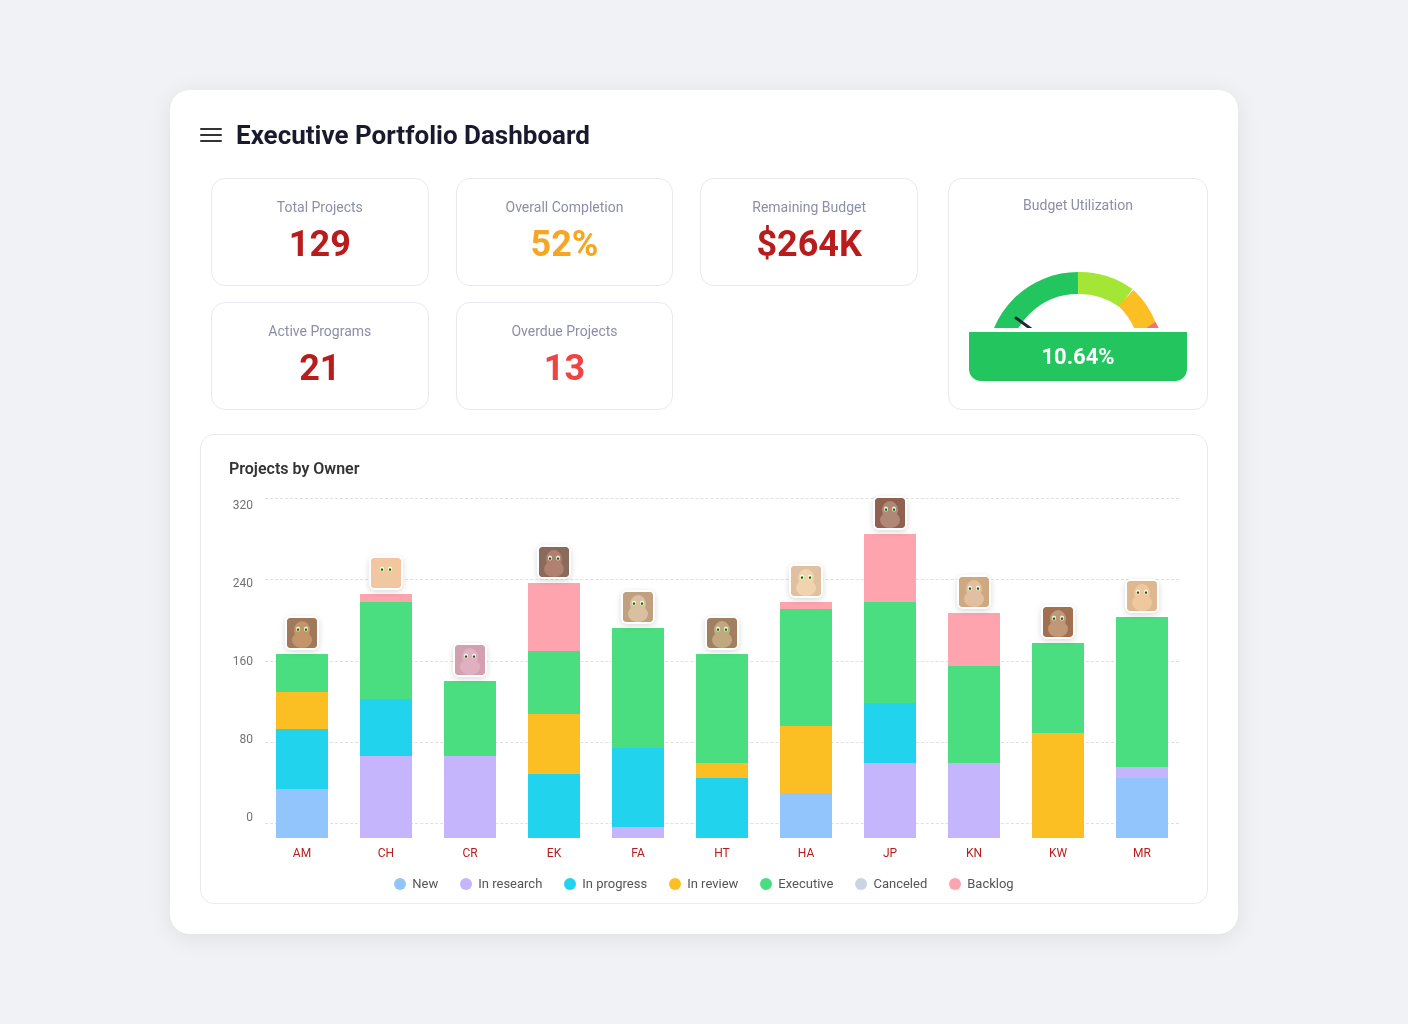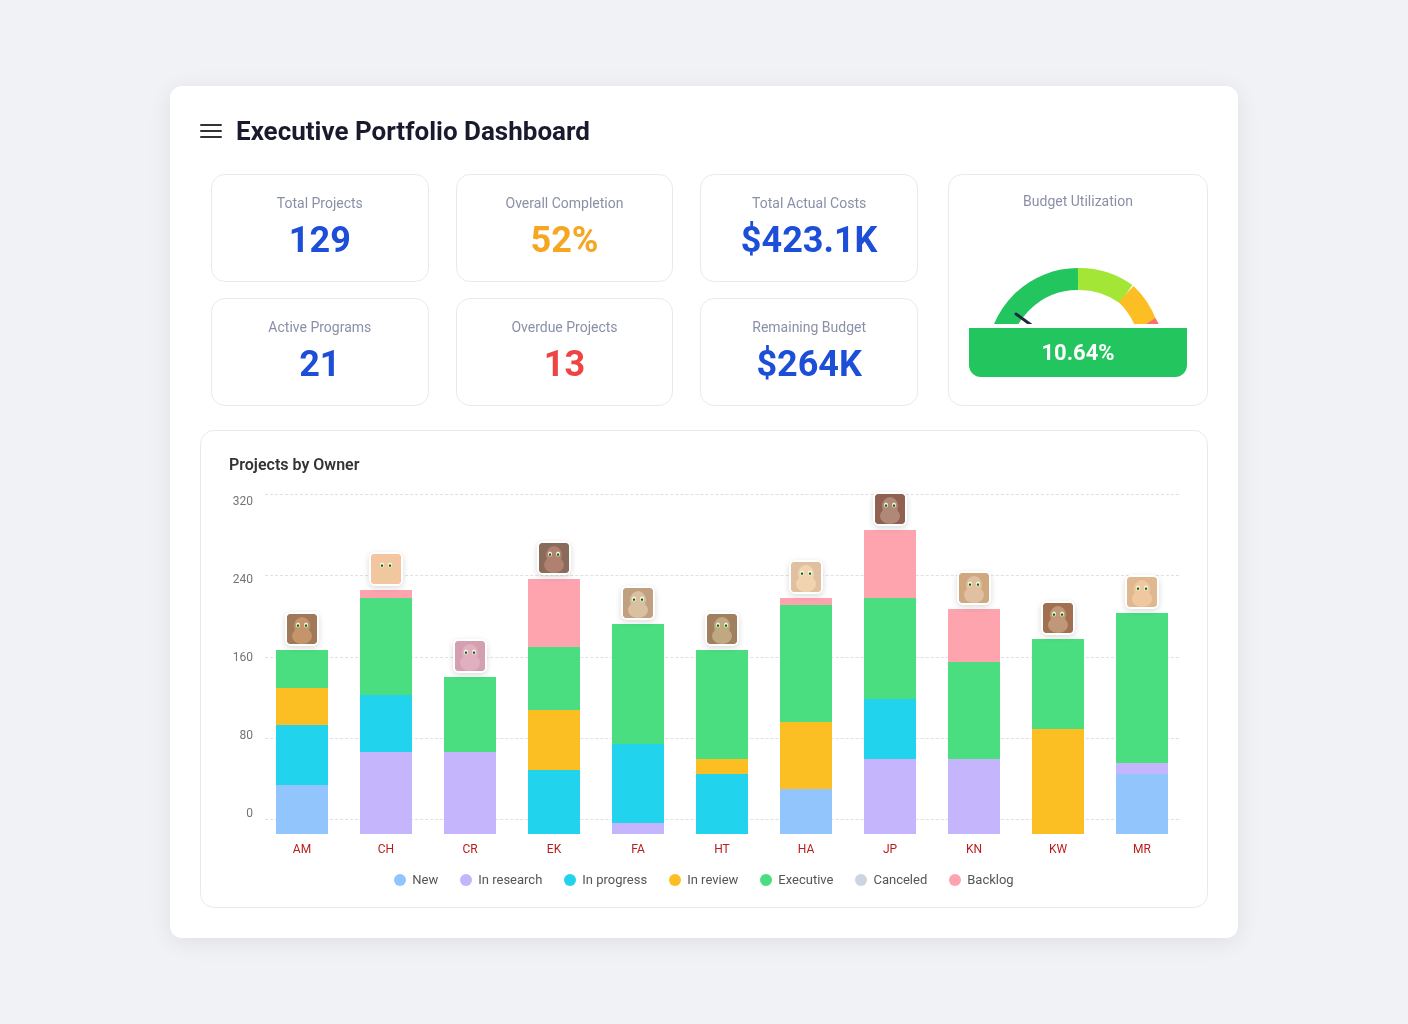--- a/index.html
+++ b/index.html
@@ -7,21 +7,21 @@
       font-family: -apple-system, BlinkMacSystemFont, 'Segoe UI', Roboto, sans-serif;
       background: #f0f2f5;
       display: flex;
       justify-content: center;
       align-items: center;
       min-height: 100vh;
       padding: 20px;
     }
     .dashboard {
       background: #fff;
-      border-radius: 12px;
+      border-radius: 20px;
       padding: 30px;
       width: 1068px;
       max-width: 100%;
       box-shadow: 0 4px 24px rgba(0,0,0,0.08);
     }
     .header {
       display: flex;
       align-items: center;
       gap: 14px;
       margin-bottom: 28px;
@@ -68,21 +68,21 @@
     }
     .kpi-label {
       font-size: 14px;
       color: #8a8fa8;
       margin-bottom: 8px;
       font-weight: 400;
     }
     .kpi-value {
       font-size: 36px;
       font-weight: 700;
-      color: #1d4ed8;
+      color: #b91c1c;
     }
     .kpi-value.orange { color: #f5a623; }
     .kpi-value.red { color: #ef4444; }
     .budget-card {
       background: #fff;
       border: 1.5px solid #e8eaf0;
       border-radius: 14px;
       padding: 18px 20px 0 20px;
       width: 260px;
       display: flex;
@@ -116,21 +116,21 @@
       text-align: center;
       padding: 12px 0;
       width: 100%;
       border-radius: 0 0 12px 12px;
       margin-top: 4px;
     }
     .chart-section {
       background: #fff;
       border: 1.5px solid #e8eaf0;
       border-radius: 14px;
-      padding: 24px 28px 20px;
+      padding: 24px 28px 12px;
     }
     .chart-title {
       font-size: 16px;
       font-weight: 600;
       color: #333;
       margin-bottom: 20px;
     }
     .chart-area {
       display: flex;
       gap: 0;
@@ -288,24 +288,20 @@
         <div class="kpi-value orange">52%</div>
       </div>
       <div class="kpi-card">
         <div class="kpi-label">Overdue Projects</div>
         <div class="kpi-value red">13</div>
       </div>
     </div>
 
     <div class="kpi-col">
       <div class="kpi-card">
-        <div class="kpi-label">Total Actual Costs</div>
-        <div class="kpi-value">$423.1K</div>
-      </div>
-      <div class="kpi-card">
         <div class="kpi-label">Remaining Budget</div>
         <div class="kpi-value">$264K</div>
       </div>
     </div>
 
     <div class="budget-card">
       <div class="budget-label">Budget Utilization</div>
       <div class="gauge-container">
         <svg class="gauge-svg" viewBox="0 0 200 120" xmlns="http://www.w3.org/2000/svg">
 

